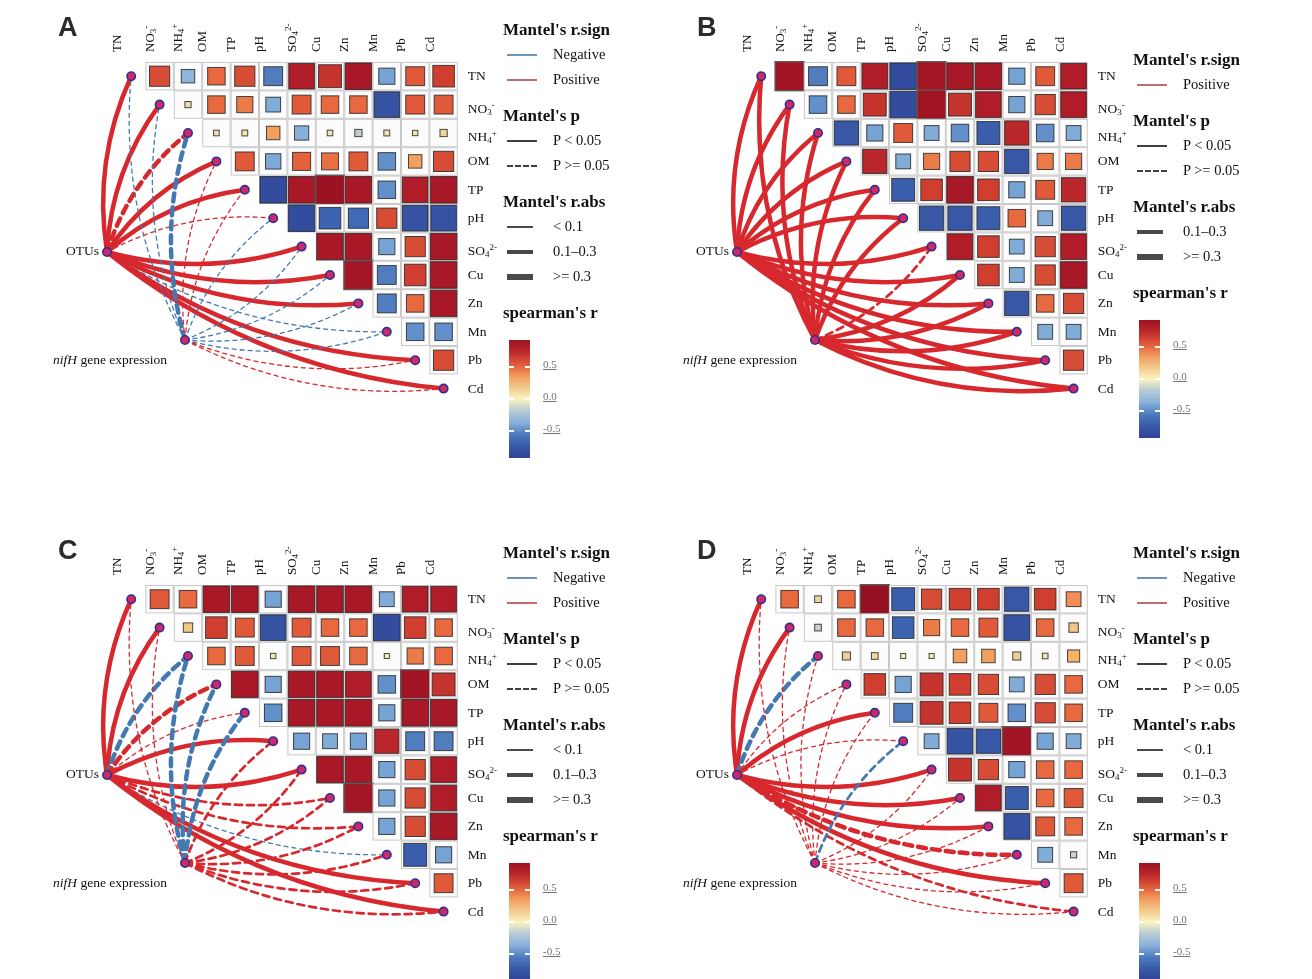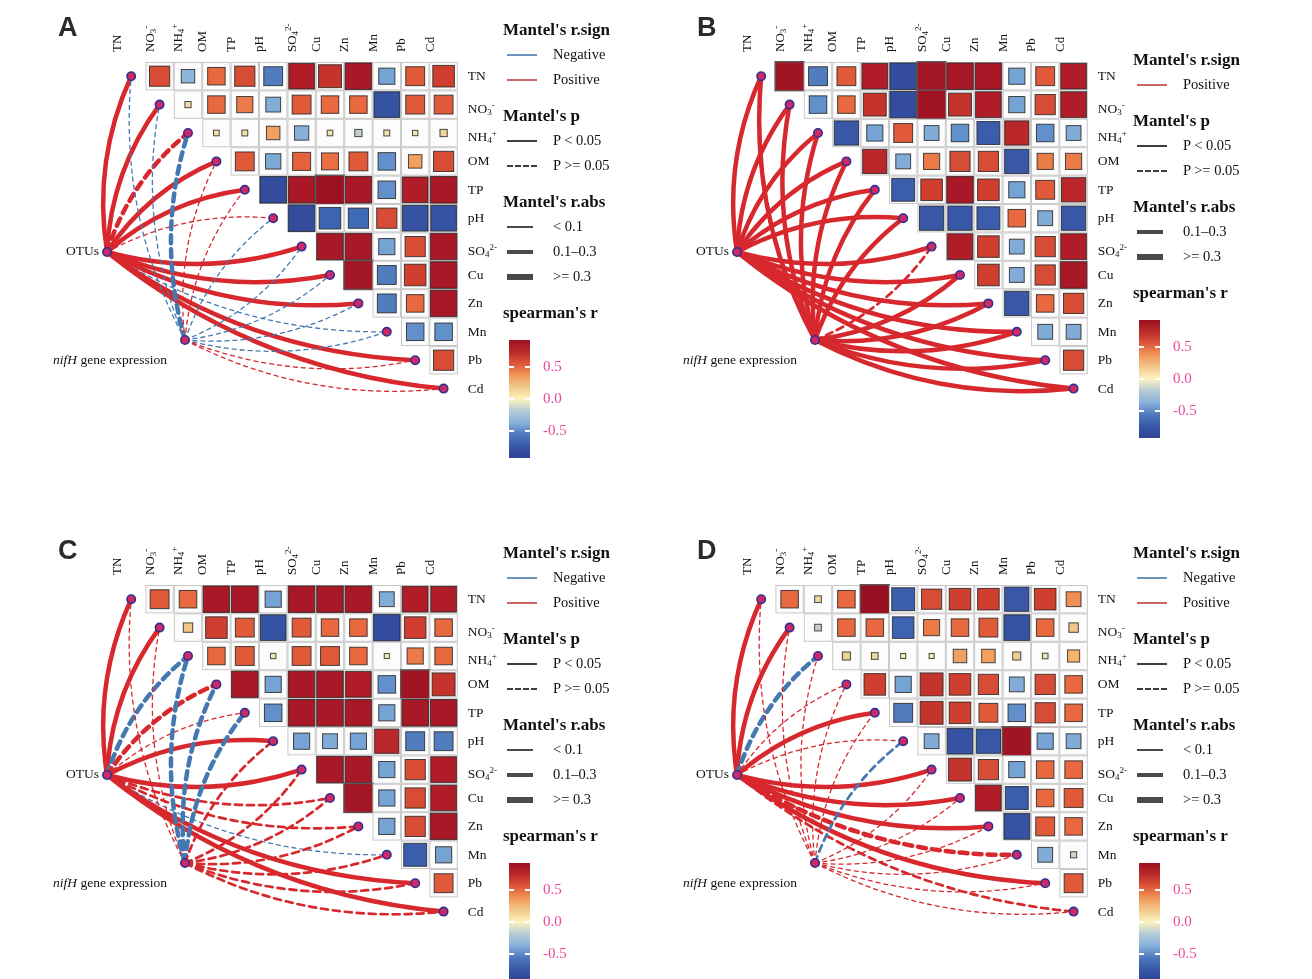--- a/index.html
+++ b/index.html
@@ -15,21 +15,21 @@
   .rowlab sub,.collab sub{font-size:9px;vertical-align:-2px;}
   .rowlab sup,.collab sup{font-size:9px;vertical-align:5px;}
   .nodelab{position:absolute;font-size:13.5px;color:#111;white-space:nowrap;}
   .nodelab .it{font-style:italic;}
   .lg-title{position:absolute;font-weight:bold;font-size:17px;color:#111;white-space:nowrap;}
   .lg-entry{position:absolute;height:22px;}
   .lg-sample{position:absolute;left:0;width:30px;}
   .lg-label{position:absolute;left:46px;top:0;font-size:14.5px;color:#111;white-space:nowrap;}
   .cbar{position:absolute;width:21px;border:0;}
   .cbar .tick{position:absolute;width:5px;height:2px;background:#ffffff;}
-  .cbar-lab{position:absolute;font-size:15px;color:#ec4899;}
+  .cbar-lab{position:absolute;font-size:11px;color:#737373;text-decoration:underline;}
 </style>
 </head>
 <body>
 
 <div id="stage">
     <div class="panel" style="left: 25px; top: 0px;">
       <div class="pletter" style="left: 33px; top: 12px;">A</div>
       <svg width="655" height="480">
         <path d="M 82 252 Q 67.72999999999999 160.47 106.2 76.2" fill="none" stroke="#d7282e" stroke-width="4.5" stroke-linecap="round"></path>
         <path d="M 82 252 Q 86.19 170.41000000000003 134.6 104.60000000000001" fill="none" stroke="#d7282e" stroke-width="4.5" stroke-linecap="round"></path>

